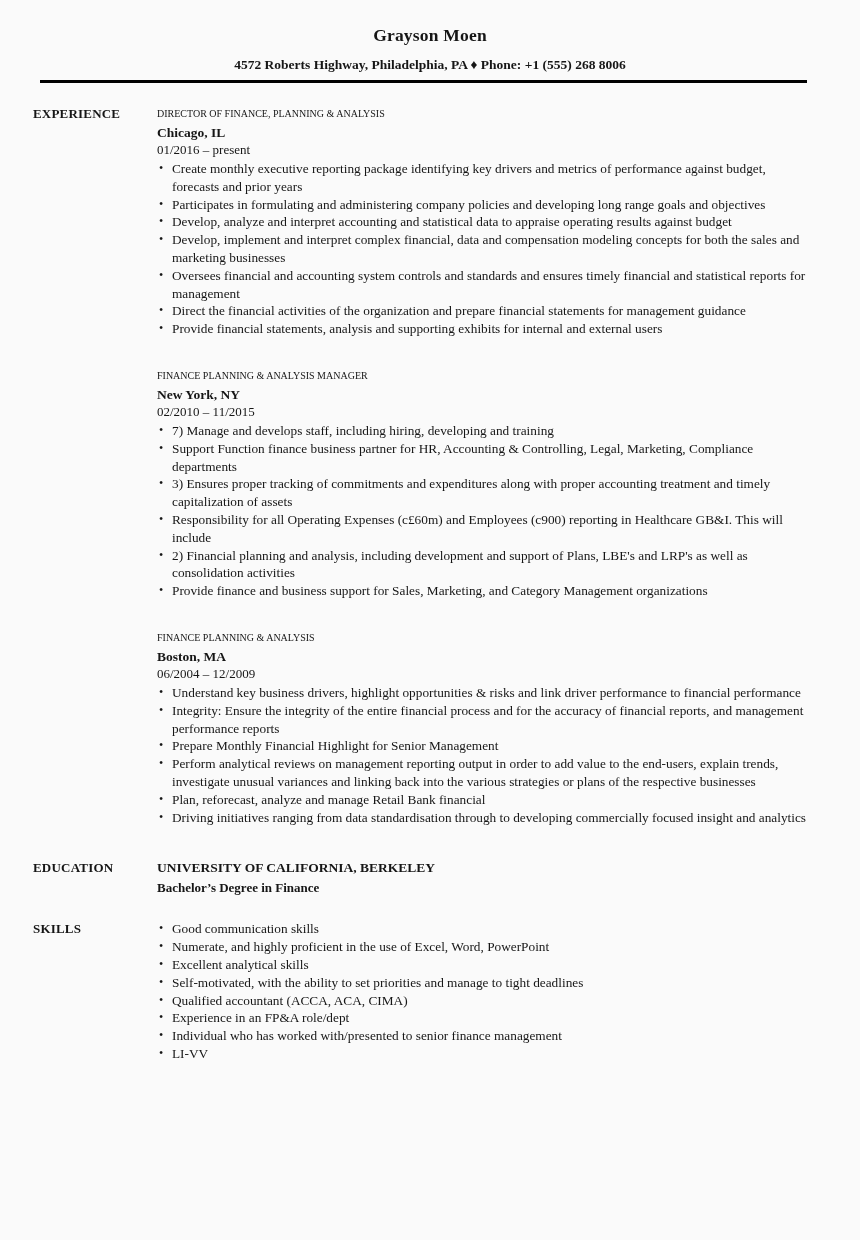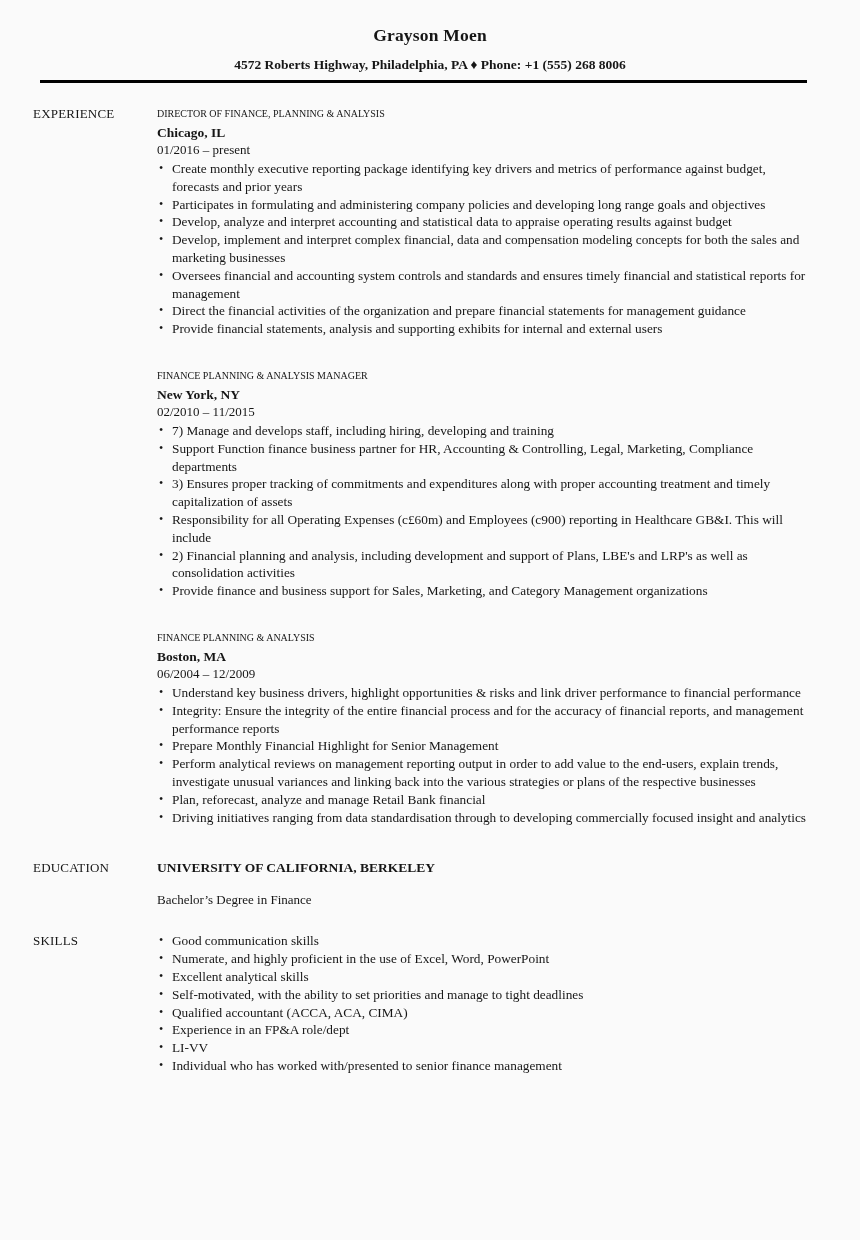--- a/index.html
+++ b/index.html
@@ -38,21 +38,21 @@
   }
 
   
   .section {
     display: grid;
     grid-template-columns: 124px 1fr;
     padding-left: 33px;
     padding-right: 53px;
   }
   .section-label {
-    font-weight: normal;
+    font-weight: bold;
     font-size: 13px;
     letter-spacing: 0.2px;
     padding-top: 1px;
   }
   .experience-section { margin-top: 22px; }
   .education-section  { margin-top: 33px; }
   .skills-section     { margin-top: 24px; }
 
   
   .job + .job { margin-top: 29px; }
@@ -93,24 +93,24 @@
     font-size: 12px;
   }
 
   
   .school {
     font-weight: bold;
     font-size: 13.5px;
     line-height: 17px;
   }
   .degree {
-    font-weight: normal;
+    font-weight: bold;
     font-size: 13px;
     line-height: 16px;
-    margin-top: 16px;
+    margin-top: 4px;
   }
 </style>
 </head>
 <body>
 
 <div class="page">
 
   <div class="header">
     <h1 class="candidate-name">Grayson Moen</h1>
     <div class="contact-line">4572 Roberts Highway, Philadelphia, PA ♦ Phone: +1 (555) 268 8006</div>
@@ -178,19 +178,19 @@
   <div class="section skills-section">
     <div class="section-label">SKILLS</div>
     <div class="section-content">
       <ul class="bullets">
         <li>Good communication skills</li>
         <li>Numerate, and highly proficient in the use of Excel, Word, PowerPoint</li>
         <li>Excellent analytical skills</li>
         <li>Self-motivated, with the ability to set priorities and manage to tight deadlines</li>
         <li>Qualified accountant (ACCA, ACA, CIMA)</li>
         <li>Experience in an FP&amp;A role/dept</li>
+        <li>Individual who has worked with/presented to senior finance management</li>
         <li>LI-VV</li>
-        <li>Individual who has worked with/presented to senior finance management</li>
       </ul>
     </div>
   </div>
 
 </div>
 
 </body></html>

